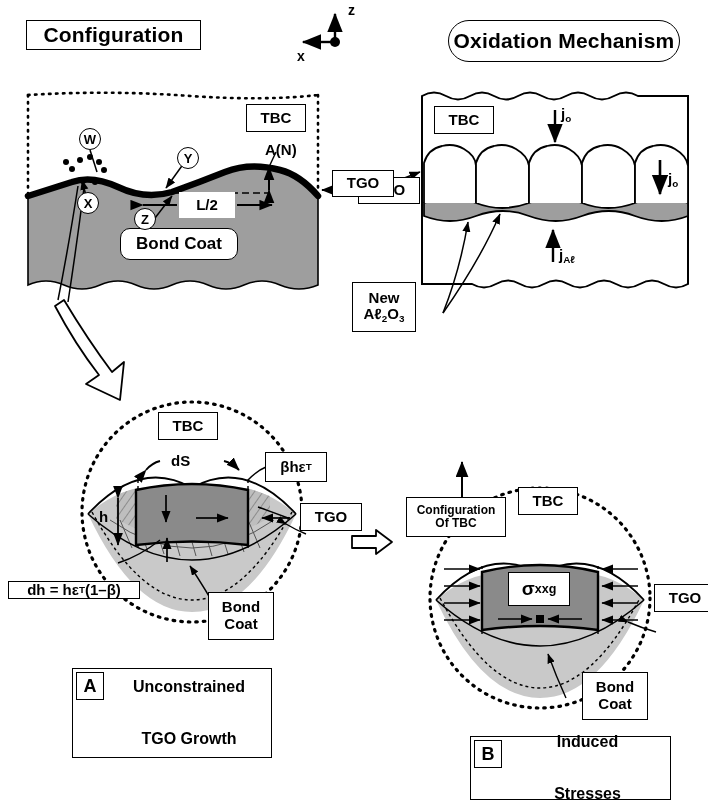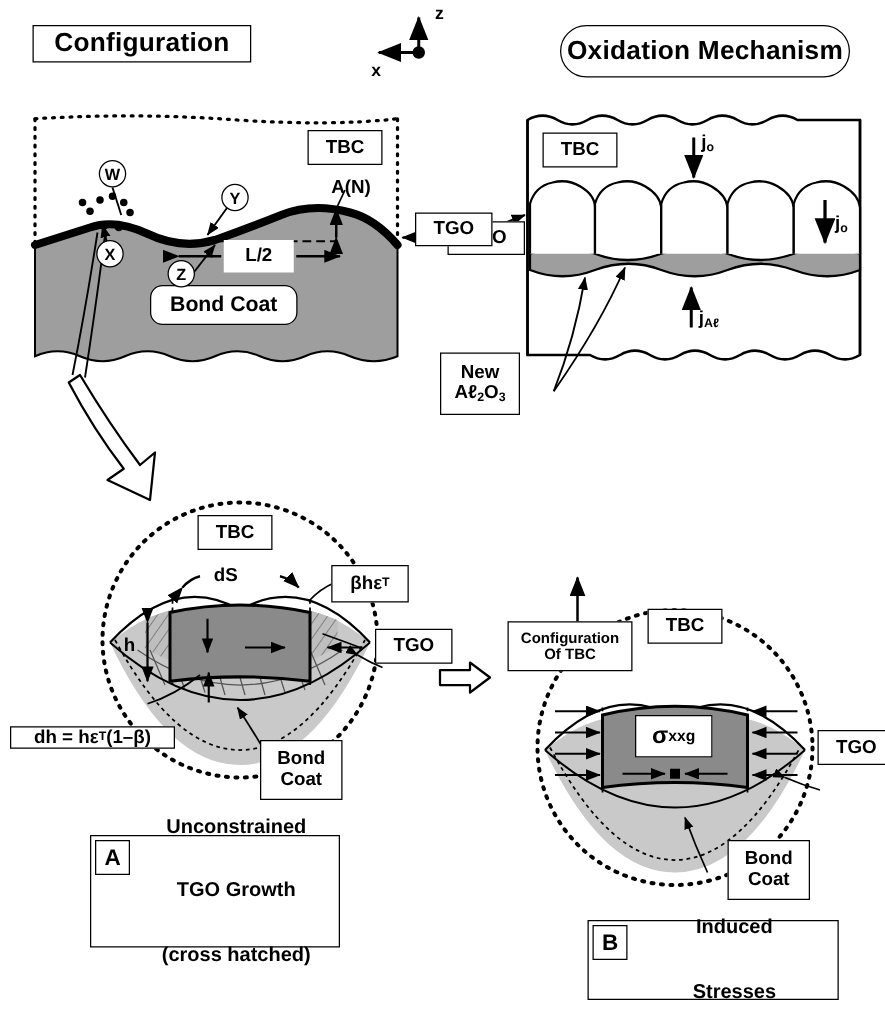--- a/index.html
+++ b/index.html
@@ -278,21 +278,20 @@
 </div>
 <div class="lbl med" style="left:8px;top:562px;width:132px;height:18px;margin-top:19px;">
   <span>dh = hε</span>
     <sup>T</sup>
     <span>(1–β)</span>
 </div>
 
 <div class="lbl cap" style="left:72px;top:668px;width:200px;height:90px;flex-direction:column;padding-left:34px;">
   <span>Unconstrained</span>
   <span>TGO Growth</span>
-  <span>(cross hatched)</span>
 </div>
 <div class="capltr" style="left:76px;top:672px;width:28px;height:28px;">A</div>
 
 <div class="lbl med" style="left:518px;top:487px;width:60px;height:28px;">TBC</div>
 <div class="lbl sml" style="left:406px;top:497px;width:100px;height:40px;flex-direction:column;">
   <span>Configuration</span>
   <span>Of TBC</span>
 </div>
 <div class="lbl med" style="left:654px;top:584px;width:62px;height:28px;">TGO</div>
 <div class="lbl med" style="left:582px;top:672px;width:66px;height:48px;flex-direction:column;">

